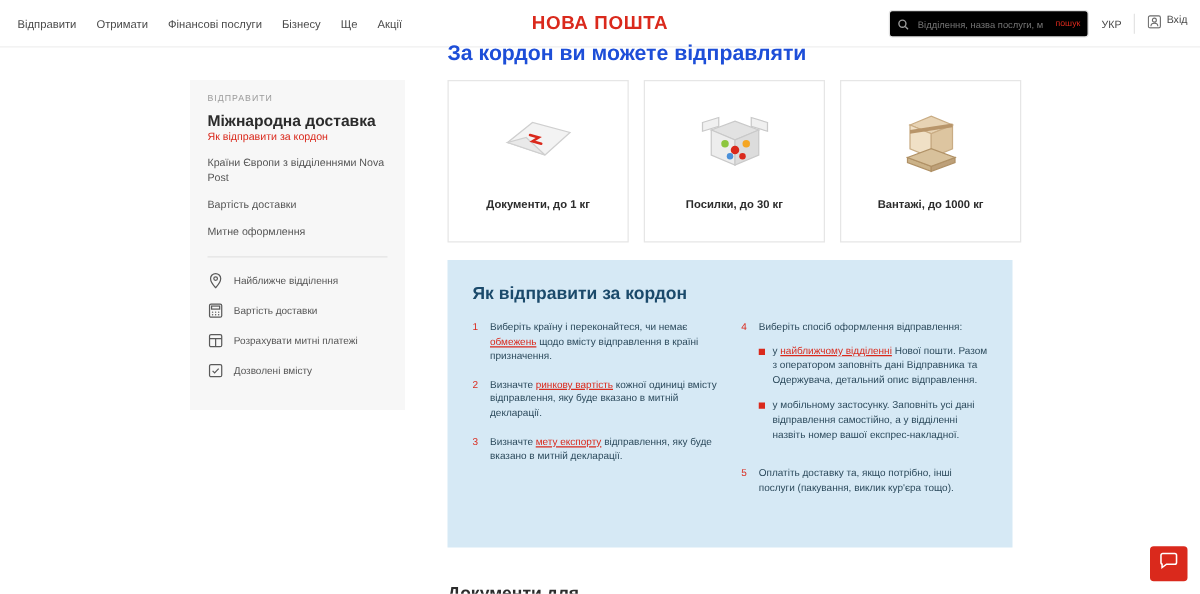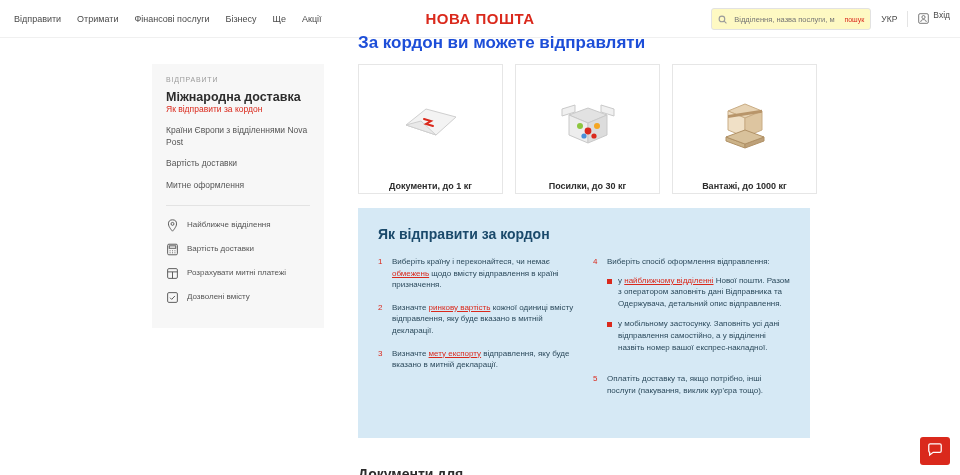--- a/index.html
+++ b/index.html
@@ -35,21 +35,21 @@
     letter-spacing: 0.5px; white-space: nowrap;
   }
 
   .header-right {
     position: absolute; right: 10px; top: 8px;
     display: flex; align-items: center; gap: 10px;
   }
   .search-box {
     width: 160px; height: 22px;
     border: 1px solid #e2e2e2; border-radius: 3px;
-    background: #fef9c3;
+    background: #000000;
     display: flex; align-items: center;
     padding: 0 6px; gap: 5px;
     position: relative;
   }
   .search-box .magnifier { flex: 0 0 auto; display: flex; align-items: center; }
   .search-input {
     border: none; outline: none; font-size: 7.5px; color: #8a8a8a;
     width: 108px; background: transparent;
     font-family: "Liberation Sans", sans-serif;
   }
@@ -92,21 +92,21 @@
   }
   .sidebar-tool-label { font-size: 8px; color: #555; }
   .tool-icon { width: 13px; height: 13px; flex: 0 0 13px; color: #5a5a5a; }
 
   
   .cards { position: absolute; left: 358px; top: 64px; display: flex; gap: 12px; }
   .card {
     width: 145px; height: 130px;
     border: 1px solid #e6e6e6; background: #fff;
     display: flex; flex-direction: column; align-items: center; justify-content: flex-end;
-    padding-bottom: 2px;
+    padding-bottom: 25px;
     cursor: pointer;
   }
   .card-art { flex: 1; display: flex; align-items: center; justify-content: center; width: 100%; }
   .card-label { font-size: 9px; font-weight: bold; color: #2c2c2c; }
 
   
   .panel {
     position: absolute; left: 358px; top: 208px;
     width: 452px; height: 230px;
     background: #d6e9f5;

